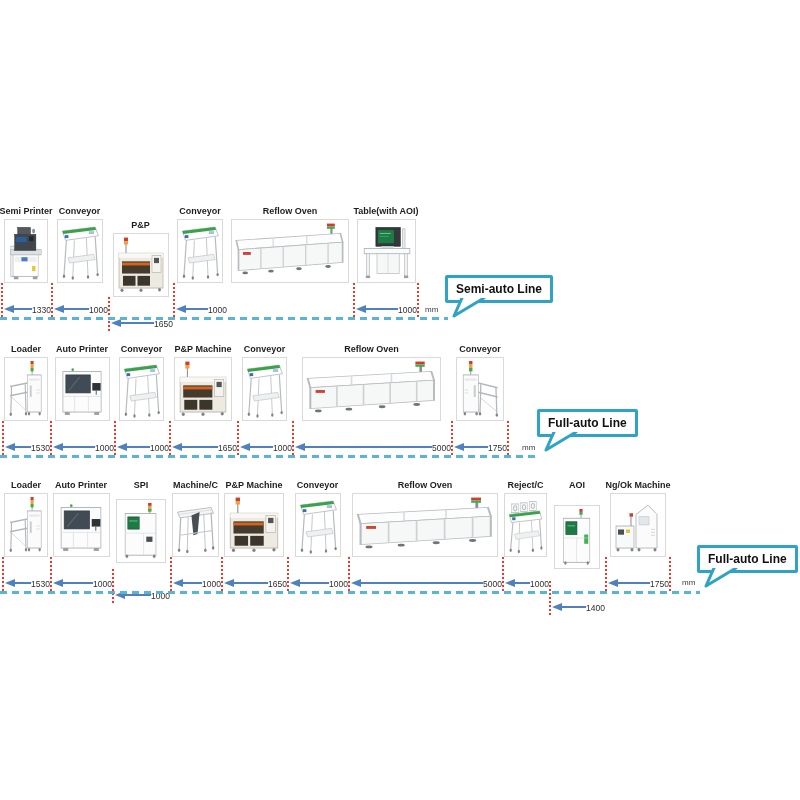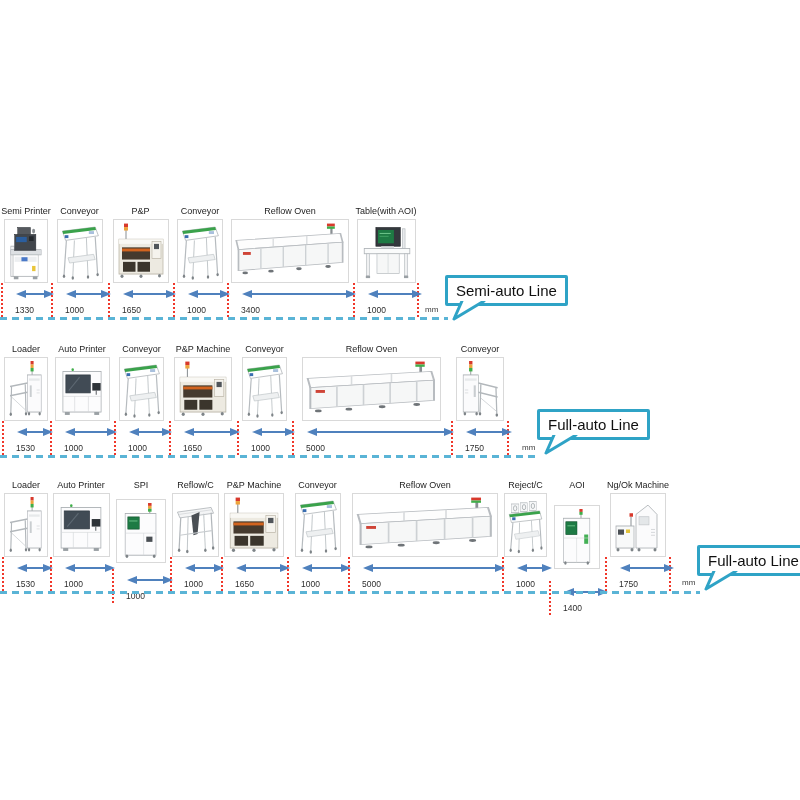--- a/index.html
+++ b/index.html
@@ -1,33 +1,33 @@
 <!DOCTYPE html>
 <html><head>
 <meta charset="utf-8">
 <style>
   html,body{margin:0;padding:0;background:#ffffff;}
   body{width:800px;height:800px;overflow:hidden;font-family:"Liberation Sans",sans-serif;}
   #diagram{position:relative;width:800px;height:800px;background:#fff;}
   .line-row{position:absolute;}
   .machines{display:flex;align-items:flex-start;}
   .machine-col{flex:0 0 auto;display:flex;flex-direction:column;align-items:center;}
-  .machine-label{height:14px;line-height:13px;font-size:9px;font-weight:normal;color:#1d1d1d;white-space:nowrap;text-align:center;}
+  .machine-label{height:14px;line-height:13px;font-size:9px;font-weight:bold;color:#1d1d1d;white-space:nowrap;text-align:center;}
   .machine-photo{height:64px;background:#fff;border:1px solid #d9d9d9;box-sizing:border-box;padding:3px 2px 1px;}
   .machine-icon{width:100%;height:100%;}
   .machine-icon svg{display:block;}
   .measure{width:100%;height:34px;box-sizing:border-box;border-left:2px dotted #f0372a;
-           display:flex;flex-direction:column;align-items:flex-start;justify-content:space-between;padding:5px 12px 2px;}
+           display:flex;flex-direction:row;align-items:flex-end;justify-content:space-between;padding:5px 0 2px;}
   .measure.last{border-right:2px dotted #f0372a;}
   .dim{font-size:8.5px;color:#2e2e2e;line-height:10px;}
   .baseline{position:absolute;left:0;height:3px;
             background:repeating-linear-gradient(90deg,#5ab4d6 0,#5ab4d6 7px,transparent 7px,transparent 12px);}
   .mm{position:absolute;font-size:8px;color:#3c3c3c;line-height:10px;}
   .callout{position:absolute;background:#fff;border:3px solid #2fa3c6;border-radius:2px;padding:4px 8px;z-index:3;}
-  .callout-label{font-size:15px;font-weight:normal;color:#101010;white-space:nowrap;}
+  .callout-label{font-size:12px;font-weight:bold;color:#101010;white-space:nowrap;}
   .callout-tail{position:absolute;left:3px;top:calc(100% - 2px);width:36px;height:20px;}
 </style>
 </head>
 <body>
 
 <div id="diagram">
     <div class="line-row" style="top: 205px; left: 1px;">
       <div class="machines">
         <div class="machine-col" style="width: 50px;">
           <div class="machine-label">Semi Printer</div>
@@ -82,21 +82,21 @@
           </div>
           <div class="measure">
             <svg width="47" height="12">
               <line x1="9" y1="6" x2="38" y2="6" stroke="#4f81bd" stroke-width="2"></line>
               <polygon points="1,6 11,2 11,10" fill="#4f81bd"></polygon>
               <polygon points="46,6 36,2 36,10" fill="#4f81bd"></polygon>
             </svg>
             <div class="dim">1000</div>
           </div>
         </div>
-        <div class="machine-col" style="width: 65px;">
+        <div class="machine-col" style="width: 65px; margin-top: 14px;">
           <div class="machine-label">P&amp;P</div>
           <div class="machine-photo" style="width: 56px;">
             <div class="machine-icon">
               <svg viewBox="0 0 100 100" preserveAspectRatio="none" width="100%" height="100%">
                 <line x1="20" y1="10" x2="20" y2="28" stroke="#8a8f93" stroke-width="2"></line>
                 <rect x="16" y="1" width="8" height="6" fill="#d8392c"></rect>
                 <rect x="16" y="7" width="8" height="6" fill="#eda33c"></rect>
                 <rect x="6" y="28" width="88" height="60" fill="#edeae1" stroke="#b9b4a6" stroke-width="1.5"></rect>
                 <rect x="6" y="28" width="88" height="8" fill="#f9f8f4"></rect>
                 <rect x="12" y="42" width="56" height="21" fill="#453a2e"></rect>
@@ -166,28 +166,20 @@
                 <line x1="44" y1="41" x2="44" y2="76" stroke="#cdd1d4" stroke-width="1.2"></line>
                 <line x1="64" y1="38" x2="64" y2="73" stroke="#cdd1d4" stroke-width="1.2"></line>
                 <line x1="84" y1="36" x2="84" y2="70" stroke="#cdd1d4" stroke-width="1.2"></line>
                 <rect x="8" y="50" width="7" height="5" fill="#cf4437"></rect>
                 <circle cx="10" cy="86" r="2.5" fill="#6f7478"></circle>
                 <circle cx="33" cy="83" r="2.5" fill="#6f7478"></circle>
                 <circle cx="58" cy="79" r="2.5" fill="#6f7478"></circle>
                 <circle cx="84" cy="75" r="2.5" fill="#6f7478"></circle>
               </svg>
             </div>
-          </div>
-          <div class="measure">
-            <svg width="116" height="12">
-              <line x1="9" y1="6" x2="107" y2="6" stroke="#4f81bd" stroke-width="2"></line>
-              <polygon points="1,6 11,2 11,10" fill="#4f81bd"></polygon>
-              <polygon points="115,6 105,2 105,10" fill="#4f81bd"></polygon>
-            </svg>
-            <div class="dim">3400</div>
           </div>
         </div>
         <div class="machine-col" style="width: 66px;">
           <div class="machine-label">Table(with AOI)</div>
           <div class="machine-photo" style="width: 59px;">
             <div class="machine-icon">
               <svg viewBox="0 0 100 100" preserveAspectRatio="none" width="100%" height="100%">
                 <rect x="80" y="10" width="5" height="34" fill="#e8eaec" stroke="#b5babe" stroke-width="1.2"></rect>
                 <rect x="30" y="8" width="46" height="32" fill="#33383d" stroke="#202428" stroke-width="1.2"></rect>
                 <rect x="34" y="12" width="30" height="23" fill="#1e7a44"></rect>
@@ -545,21 +537,21 @@
           <div class="measure">
             <svg width="48" height="12">
               <line x1="9" y1="6" x2="39" y2="6" stroke="#4f81bd" stroke-width="2"></line>
               <polygon points="1,6 11,2 11,10" fill="#4f81bd"></polygon>
               <polygon points="47,6 37,2 37,10" fill="#4f81bd"></polygon>
             </svg>
             <div class="dim">1000</div>
           </div>
         </div>
         <div class="machine-col" style="width: 51px;">
-          <div class="machine-label">Reflow/C</div>
+          <div class="machine-label">Machine/C</div>
           <div class="machine-photo" style="width: 47px;">
             <div class="machine-icon">
               <svg viewBox="0 0 100 100" preserveAspectRatio="none" width="100%" height="100%">
                 <polygon points="6,26 88,18 94,28 12,36" fill="#f4f5f6" stroke="#a9aeb2" stroke-width="1.5"></polygon>
                 <line x1="10" y1="30" x2="90" y2="22" stroke="#c9cdd0" stroke-width="1.2"></line>
                 <polygon points="40,32 60,26 55,64 45,66" fill="#4a4f54"></polygon>
                 <line x1="14" y1="36" x2="10" y2="90" stroke="#b2b7bb" stroke-width="3"></line>
                 <line x1="32" y1="34" x2="30" y2="92" stroke="#c3c8cb" stroke-width="2.5"></line>
                 <line x1="70" y1="29" x2="74" y2="90" stroke="#c3c8cb" stroke-width="2.5"></line>
                 <line x1="88" y1="27" x2="93" y2="86" stroke="#b2b7bb" stroke-width="3"></line>

